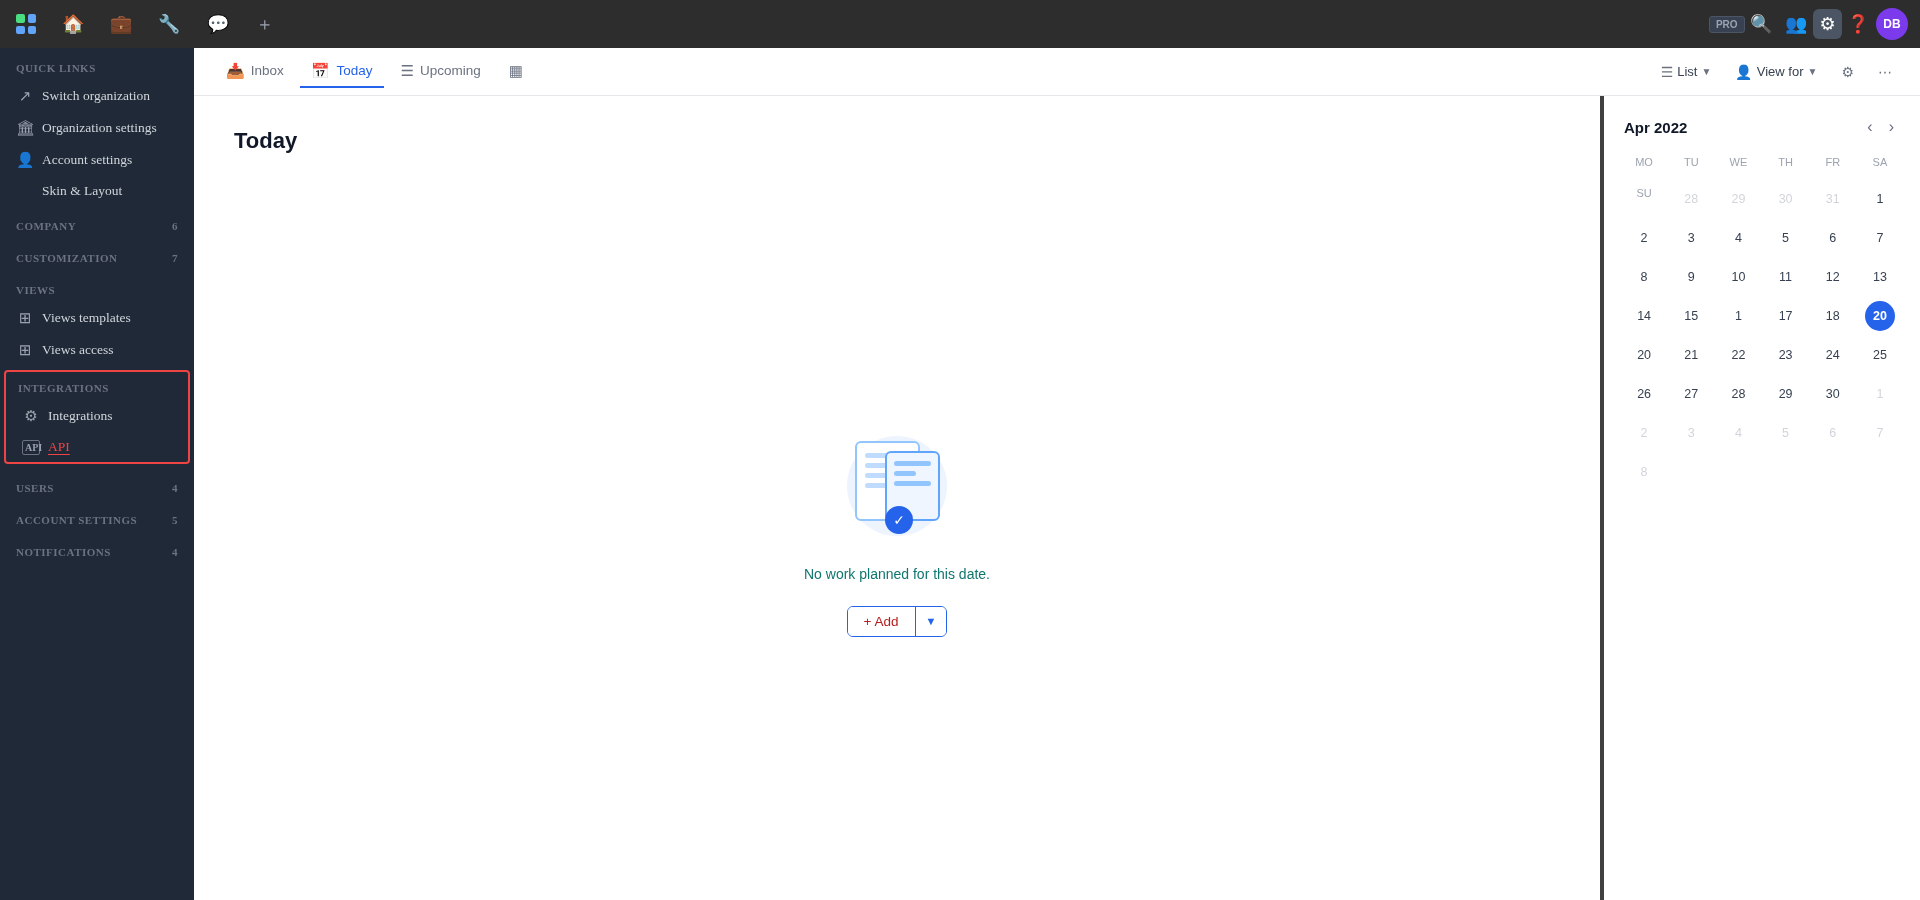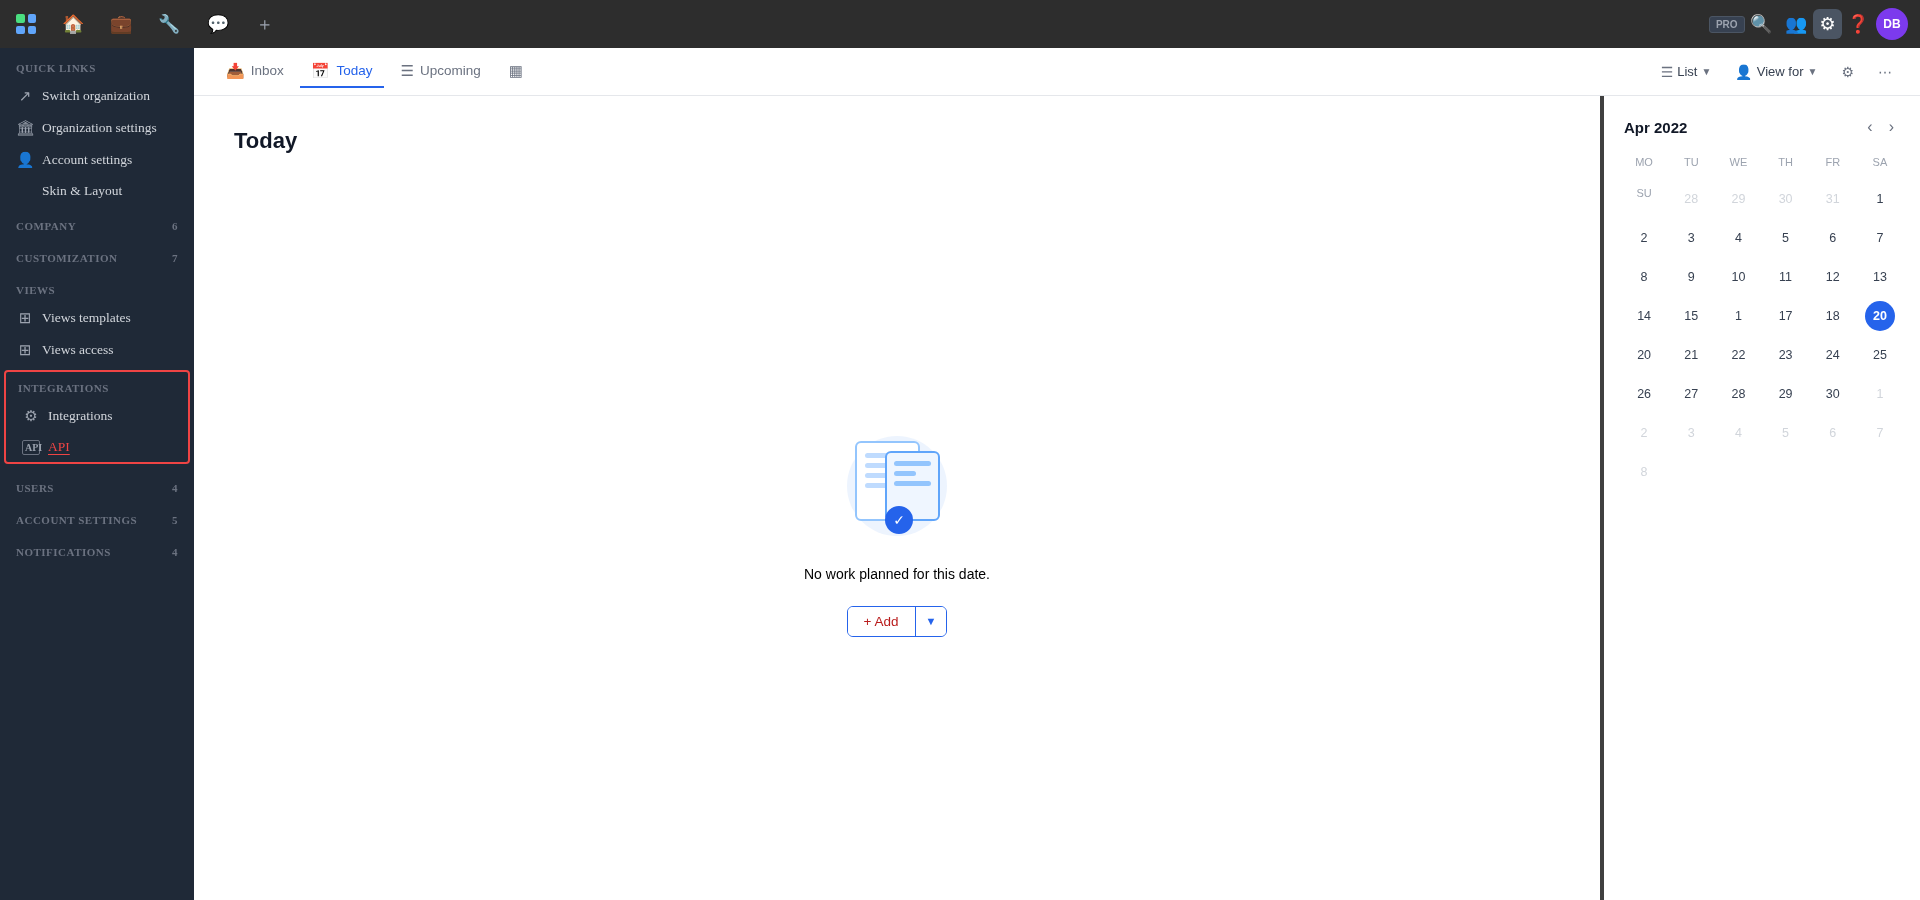--- a/index.html
+++ b/index.html
@@ -158,21 +158,21 @@
     }
     .illus-check {
       position: absolute;
       bottom: 12px; left: 48px;
       width: 28px; height: 28px;
       background: #2563eb;
       border-radius: 50%;
       display: flex; align-items: center; justify-content: center;
       color: #fff; font-size: 14px;
     }
-    .today-empty-text { font-size: 14px; color: #000000; margin-bottom: 24px; }
+    .today-empty-text { font-size: 14px; color: #0f766e; margin-bottom: 24px; }
     .add-btn-group { display: flex; align-items: stretch; border: 1.5px solid #2563eb; border-radius: 6px; overflow: hidden; }
     .add-btn-main {
       display: flex; align-items: center; gap: 6px;
       padding: 7px 16px;
       background: #fff; color: #b91c1c;
       font-size: 13.5px; font-weight: 500; cursor: pointer; border: none;
     }
     .add-btn-divider { width: 1px; background: #2563eb; }
     .add-btn-arrow {
       display: flex; align-items: center;

